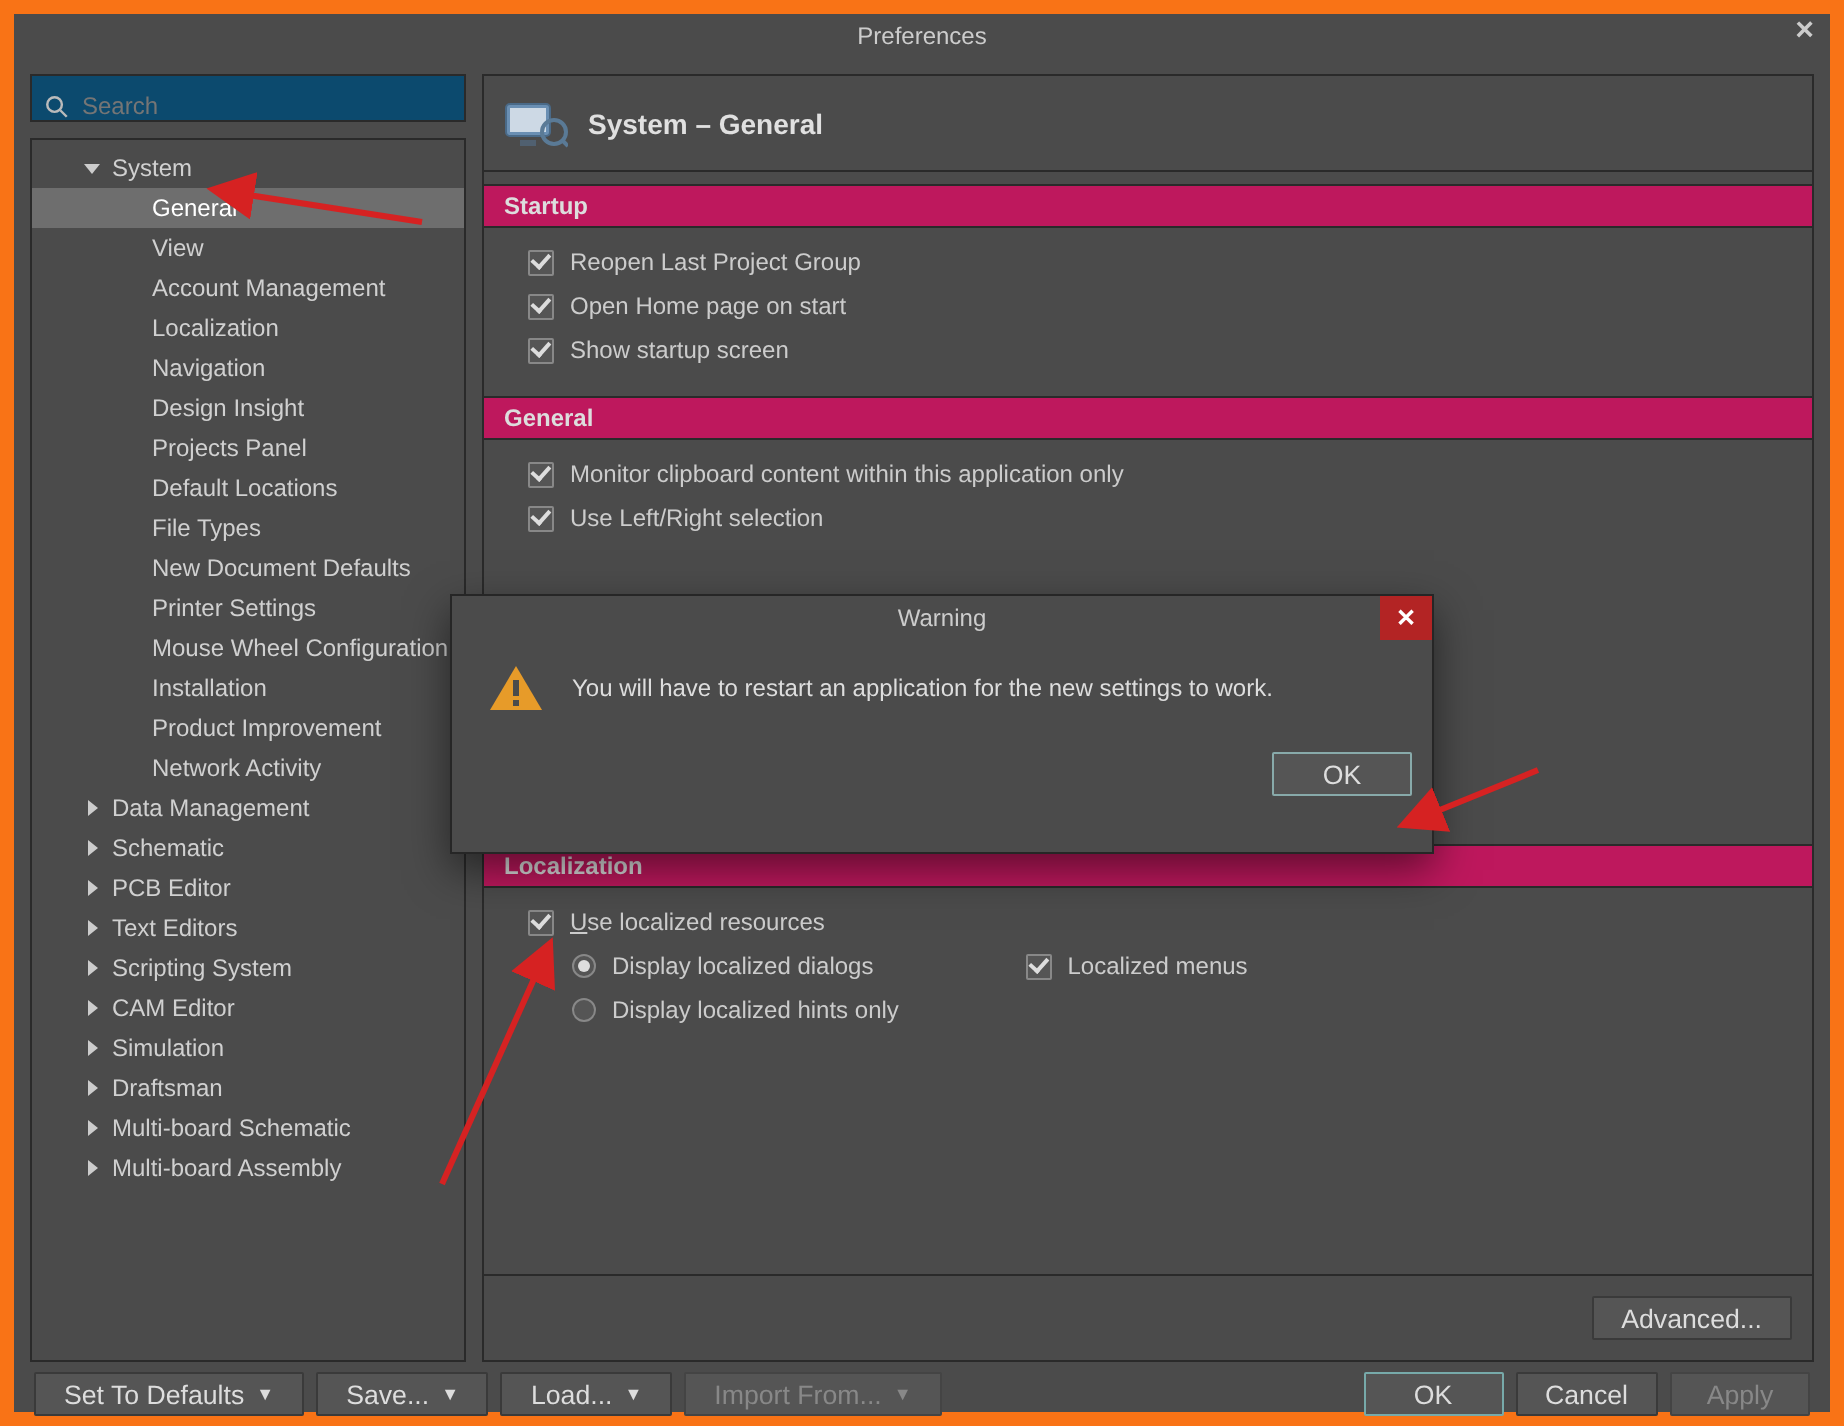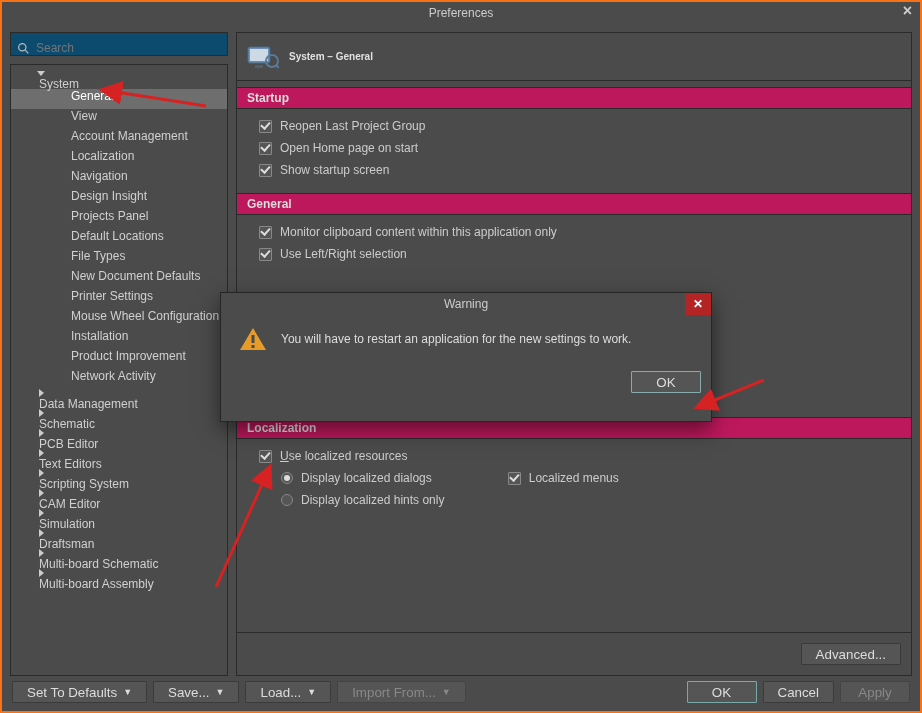--- a/index.html
+++ b/index.html
@@ -1,42 +1,42 @@
 <!DOCTYPE html>
 <html><head>
 <meta charset="utf-8">
 <style>
 * { box-sizing: border-box; margin: 0; padding: 0; font-family: "Segoe UI", Tahoma, sans-serif; }
 html, body { width: 922px; height: 713px; background: #4b4b4b; color: #cccccc; font-size: 12px; overflow: hidden; }
 
-.window { width: 922px; height: 713px; position: relative; background: #4b4b4b; border: 2px solid #f97316; }
+.window { width: 922px; height: 713px; position: relative; background: #4b4b4b; border: 7px solid #f97316; }
 .titlebar { height: 22px; display: flex; align-items: center; justify-content: center; background: #4b4b4b; position: relative; }
 .titlebar-title { color: #ccc; font-size: 12px; }
 .titlebar-close { position: absolute; right: 8px; top: 0; font-size: 16px; font-weight: bold; color: #ccc; cursor: pointer; }
 
 .body { display: flex; padding: 8px 8px 0 8px; height: 652px; gap: 8px; }
 
 .sidebar { width: 218px; display: flex; flex-direction: column; }
 .search-wrap { height: 24px; background: #0c4a6e; border: 1px solid #2a2a2a; display: flex; align-items: flex-end; padding: 0 6px; gap: 6px; }
 .search-icon { width: 13px; height: 13px; }
 .search-input { flex: 1; background: transparent; border: 0; outline: 0; color: #ccc; font-size: 12px; }
 
 .tree { flex: 1; background: #4b4b4b; border: 1px solid #2a2a2a; margin-top: 8px; overflow: auto; padding: 4px 0; }
-.tree-node { height: 20px; display: flex; align-items: flex-start; padding-left: 6px; cursor: pointer; color: #d0d0d0; flex-direction: column; }
+.tree-node { height: 20px; display: flex; align-items: center; padding-left: 6px; cursor: pointer; color: #d0d0d0; }
 .tree-node.level-1 { padding-left: 24px; }
 .tree-node.level-2 { padding-left: 56px; }
 .tree-node.selected { background: #6e6e6e; color: #fff; }
 .tree-arrow { width: 12px; display: inline-flex; justify-content: center; }
 .tree-arrow svg { width: 8px; height: 8px; }
 .tree-label { padding-left: 4px; }
 
 .main { flex: 1; border: 1px solid #2a2a2a; background: #4b4b4b; position: relative; display: flex; flex-direction: column; }
 .page-header { height: 48px; display: flex; align-items: center; padding: 0 10px; gap: 10px; border-bottom: 1px solid #2a2a2a; }
 .page-icon { width: 32px; height: 28px; }
-.page-title { font-size: 10px; color: #e0e0e0; font-weight: 600; }
+.page-title { font-size: 14px; color: #e0e0e0; font-weight: 600; }
 
 .content { flex: 1; overflow: auto; }
 .section-header { background: #be185d; border-top: 1px solid #2a2a2a; border-bottom: 1px solid #2a2a2a; height: 22px; display: flex; align-items: center; padding: 0 10px; font-weight: 600; color: #ddd; margin-top: 6px; }
 .section-body { padding: 10px 22px; display: flex; flex-direction: column; gap: 8px; }
 .check-row { display: flex; align-items: center; gap: 8px; }
 .check-box { width: 13px; height: 13px; border: 1px solid #888; background: #555; display: inline-flex; align-items: center; justify-content: center; border-radius: 1px; }
 .check-box.checked::after { content: ""; width: 7px; height: 4px; border-left: 2px solid #ddd; border-bottom: 2px solid #ddd; transform: rotate(-48deg) translate(1px,-1px); }
 .radio { width: 12px; height: 12px; border: 1px solid #888; border-radius: 50%; background: #555; display: inline-flex; align-items: center; justify-content: center; }
 .radio.selected::after { content: ""; width: 6px; height: 6px; background: #ddd; border-radius: 50%; }
 .label { color: #ccc; }

